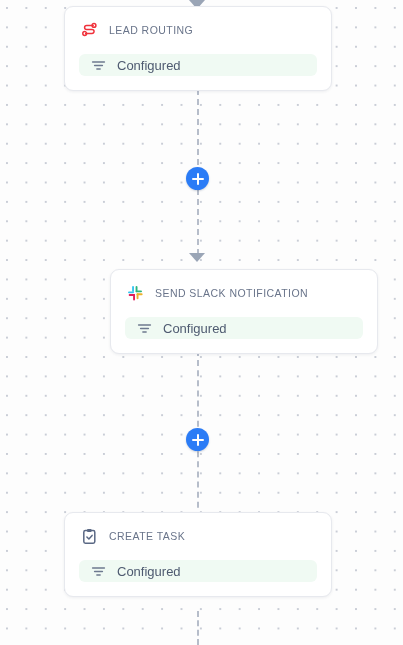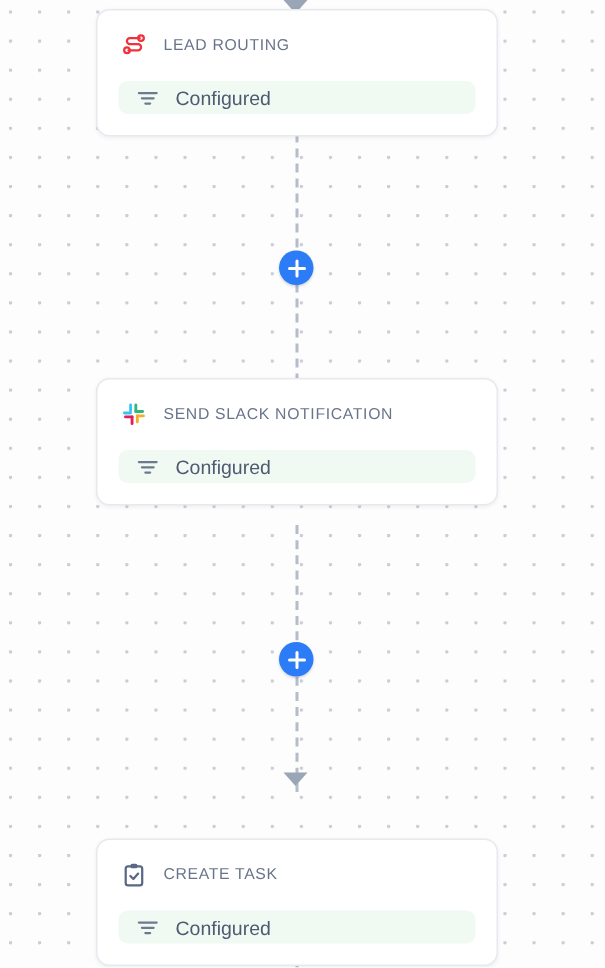--- a/index.html
+++ b/index.html
@@ -175,21 +175,21 @@
             <line x1="1.6" y1="4.0" x2="13.4" y2="4.0"></line>
             <line x1="3.6" y1="7.5" x2="11.4" y2="7.5"></line>
             <line x1="5.9" y1="11.0" x2="9.1" y2="11.0"></line>
           </g>
         </svg>
       </span>
       <span class="config-label">Configured</span>
     </div>
   </div>
 
-  <div class="node" style="top:252px;">
+  <div class="node" style="top:269px;margin-left:46px;">
     <div class="node-header">
       <span class="node-icon">
         <svg viewBox="0 0 17 17" width="17" height="17" aria-hidden="true">
 
           <rect x="1.0" y="6.4" width="6.0" height="1.9" rx="0.95" fill="#36c5f0"></rect>
           <rect x="5.1" y="1.0" width="1.9" height="6.0" rx="0.95" fill="#36c5f0"></rect>
 
           <rect x="8.6" y="1.0" width="1.9" height="6.3" rx="0.95" fill="#2eb67d"></rect>
           <rect x="8.6" y="5.4" width="6.4" height="1.9" rx="0.95" fill="#2eb67d"></rect>
 
@@ -209,21 +209,21 @@
             <line x1="1.6" y1="4.0" x2="13.4" y2="4.0"></line>
             <line x1="3.6" y1="7.5" x2="11.4" y2="7.5"></line>
             <line x1="5.9" y1="11.0" x2="9.1" y2="11.0"></line>
           </g>
         </svg>
       </span>
       <span class="config-label">Configured</span>
     </div>
   </div>
 
-  <div class="node" style="top:559px;">
+  <div class="node" style="top:512px;">
     <div class="node-header">
       <span class="node-icon">
         <svg viewBox="0 0 17 17" width="17" height="17" aria-hidden="true">
           <rect x="2.8" y="2.6" width="11.0" height="12.6" rx="1.6" fill="none" stroke="#5a6884" stroke-width="1.5"></rect>
           <rect x="6.0" y="0.9" width="4.6" height="3.0" rx="1.0" fill="#5a6884"></rect>
           <path d="M5.9 9.0l2.0 2.0 3.2-3.6" fill="none" stroke="#5a6884" stroke-width="1.5" stroke-linecap="round" stroke-linejoin="round"></path>
         </svg>
       </span>
       <span class="node-title">CREATE TASK</span>
     </div>

